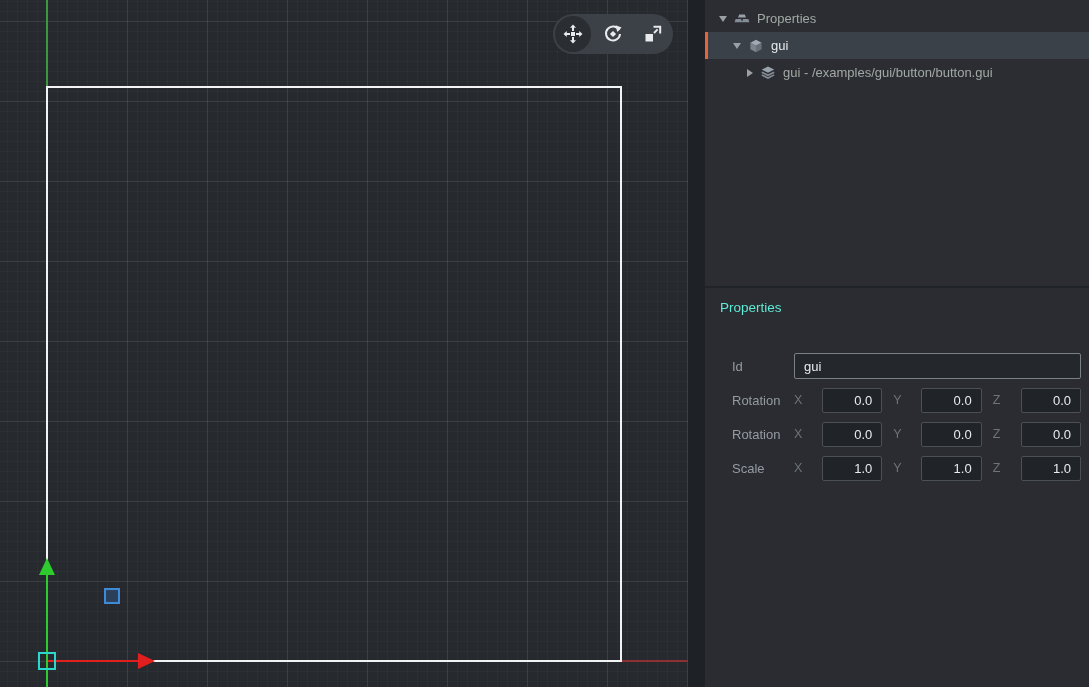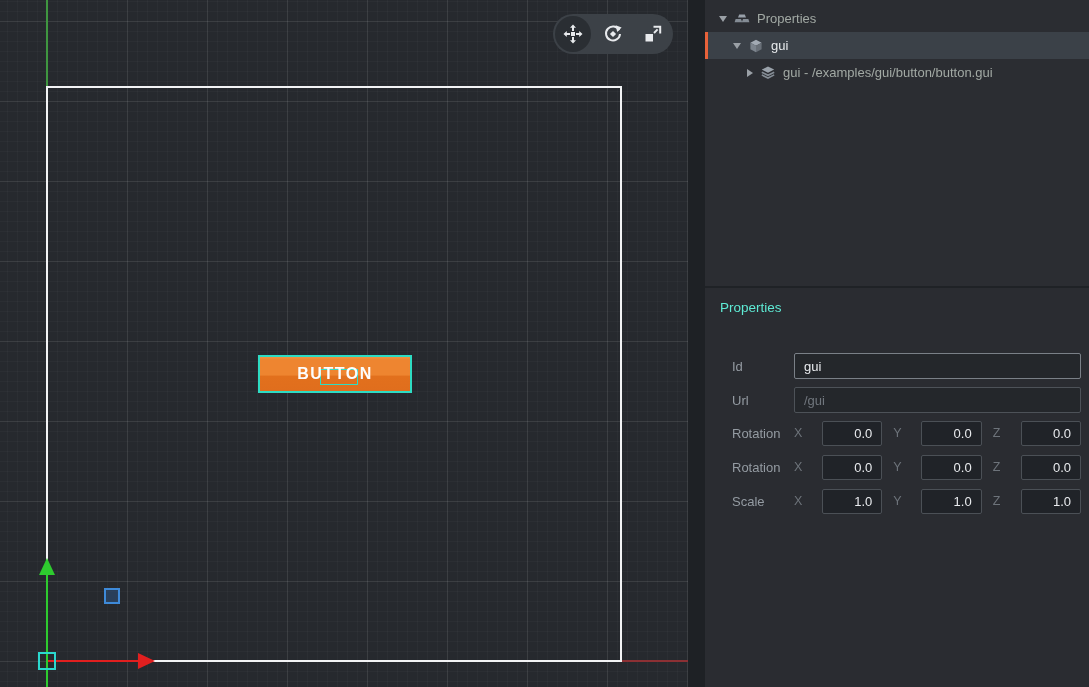--- a/index.html
+++ b/index.html
@@ -89,24 +89,20 @@
     <div class="canvas-rect"></div>
 
     <div class="axis-y-bright"></div>
     <div class="axis-y-head"></div>
     <div class="axis-x-bright"></div>
     <div class="axis-x-head"></div>
 
     <div class="box-node"></div>
     <div class="origin-handle"></div>
 
-    <div class="gui-button">
-      <div class="text-node-bounds"></div>
-      <span class="label">BUTTON</span>
-    </div>
 
     <div class="vtoolbar">
       <button class="tool-btn selected">
         <span>
           <svg width="20" height="20" viewBox="0 0 20 20">
             <path fill="#e8eaed" d="M10 0.5 L13 3.8 L11 3.8 L11 7 L9 7 L9 3.8 L7 3.8 Z
                                      M10 19.5 L7 16.2 L9 16.2 L9 13 L11 13 L11 16.2 L13 16.2 Z
                                      M0.5 10 L3.8 7 L3.8 9 L7 9 L7 11 L3.8 11 L3.8 13 Z
                                      M19.5 10 L16.2 13 L16.2 11 L13 11 L13 9 L16.2 9 L16.2 7 Z"></path>
             <rect x="8" y="8" width="4" height="4" fill="#e8eaed"></rect>
@@ -179,24 +175,20 @@
     </div>
 
     <div class="properties-panel">
       <div class="props-title">Properties</div>
 
       <div class="prop-row">
         <span class="prop-label">Id</span>
         <input class="text-input focused" type="text" value="gui" style="">
       </div>
 
-      <div class="prop-row gap-after">
-        <span class="prop-label">Url</span>
-        <input class="text-input dim" type="text" value="/gui" style="">
-      </div>
 
       <div class="prop-row">
         <span class="prop-label">Rotation</span>
         <span class="axis-label">X</span>
         <input class="vec-input" type="text" value="0.0" style="">
         <span class="axis-label">Y</span>
         <input class="vec-input" type="text" value="0.0" style="">
         <span class="axis-label">Z</span>
         <input class="vec-input" type="text" value="0.0" style="">
       </div>

